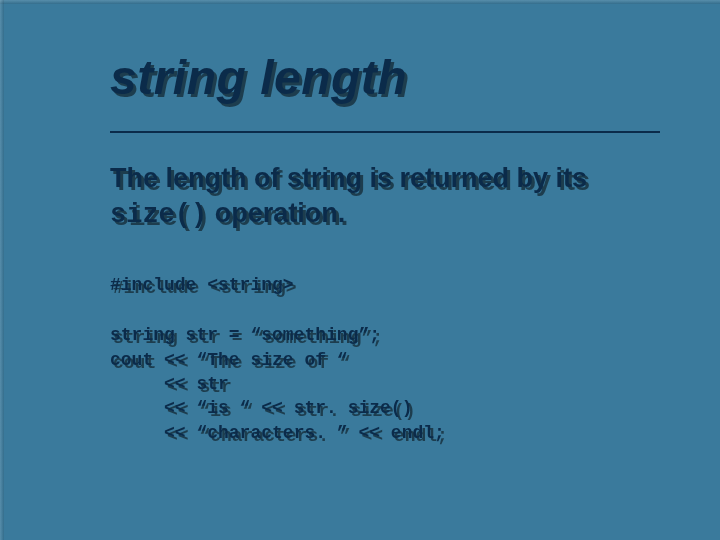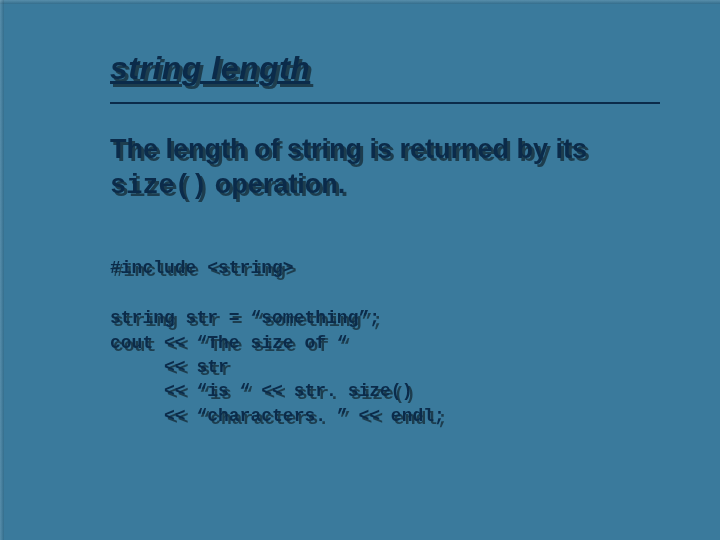--- a/index.html
+++ b/index.html
@@ -31,38 +31,37 @@
   .content {
     padding: 50px 60px 0 110px;
   }
   .shadowed {
     color: #0b2b4a;
     text-shadow: 3px 3px 0 rgba(0,0,0,0.5);
   }
   .title {
     font-family: Arial, Helvetica, sans-serif;
     font-weight: 800;
-    font-size: 32px;
+    font-size: 48px;
     font-style: italic;
     letter-spacing: 0.5px;
-    margin-bottom: 15px;
-    text-decoration: underline;
+    margin-bottom: 26px;
   }
   .hr {
     border: none;
     border-top: 2px solid #0b2b4a;
     margin: 0 0 28px 0;
     width: 100%;
   }
   .body {
     font-family: Arial, Helvetica, sans-serif;
     font-weight: 700;
     font-size: 27px;
     line-height: 1.3;
-    margin-bottom: 52px;
+    margin-bottom: 40px;
   }
   .body .mono-inline {
     font-family: "Courier New", Courier, monospace;
     font-weight: 700;
     font-size: 27px;
   }
   .code {
     font-family: "Courier New", Courier, monospace;
     font-weight: 700;
     font-size: 18px;

